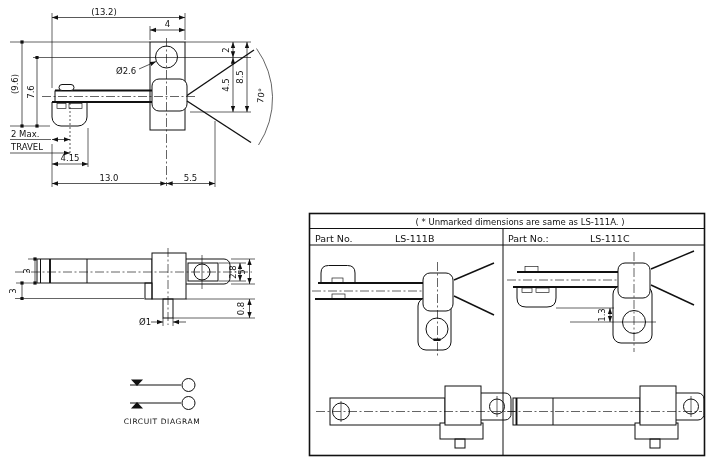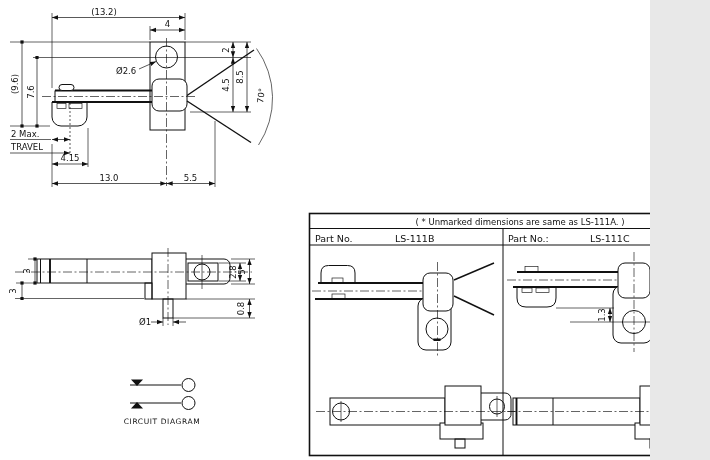--- a/index.html
+++ b/index.html
@@ -1,16 +1,16 @@
 <!DOCTYPE html>
 <html><head>
 <meta charset="utf-8">
 <style>
   html,body{margin:0;padding:0;background:#e8e8e8;}
-  .canvas{position:relative;width:650px;height:460px;background:#ffffff;overflow:hidden;
+  .canvas{position:relative;width:710px;height:460px;background:#ffffff;overflow:hidden;
           font-family:"DejaVu Sans",sans-serif;}
   svg{position:absolute;overflow:visible;}
   svg text{font-family:"DejaVu Sans",sans-serif;font-size:8.5px;fill:#111;}
   .t9{font-size:9.5px;} .t8{font-size:8.5px;} .t7{font-size:7.5px;letter-spacing:.6px;}
   .ln{stroke:#111;stroke-width:1;fill:none;}
   .lnm{stroke:#111;stroke-width:1.4;fill:none;}
   .thick{stroke:#111;stroke-width:1.9;fill:none;}
   .thin{stroke:#111;stroke-width:.65;fill:none;}
   .dim{stroke:#111;stroke-width:.7;fill:none;}
   .cl{stroke:#111;stroke-width:.65;fill:none;stroke-dasharray:9 2.5 2 2.5;}

